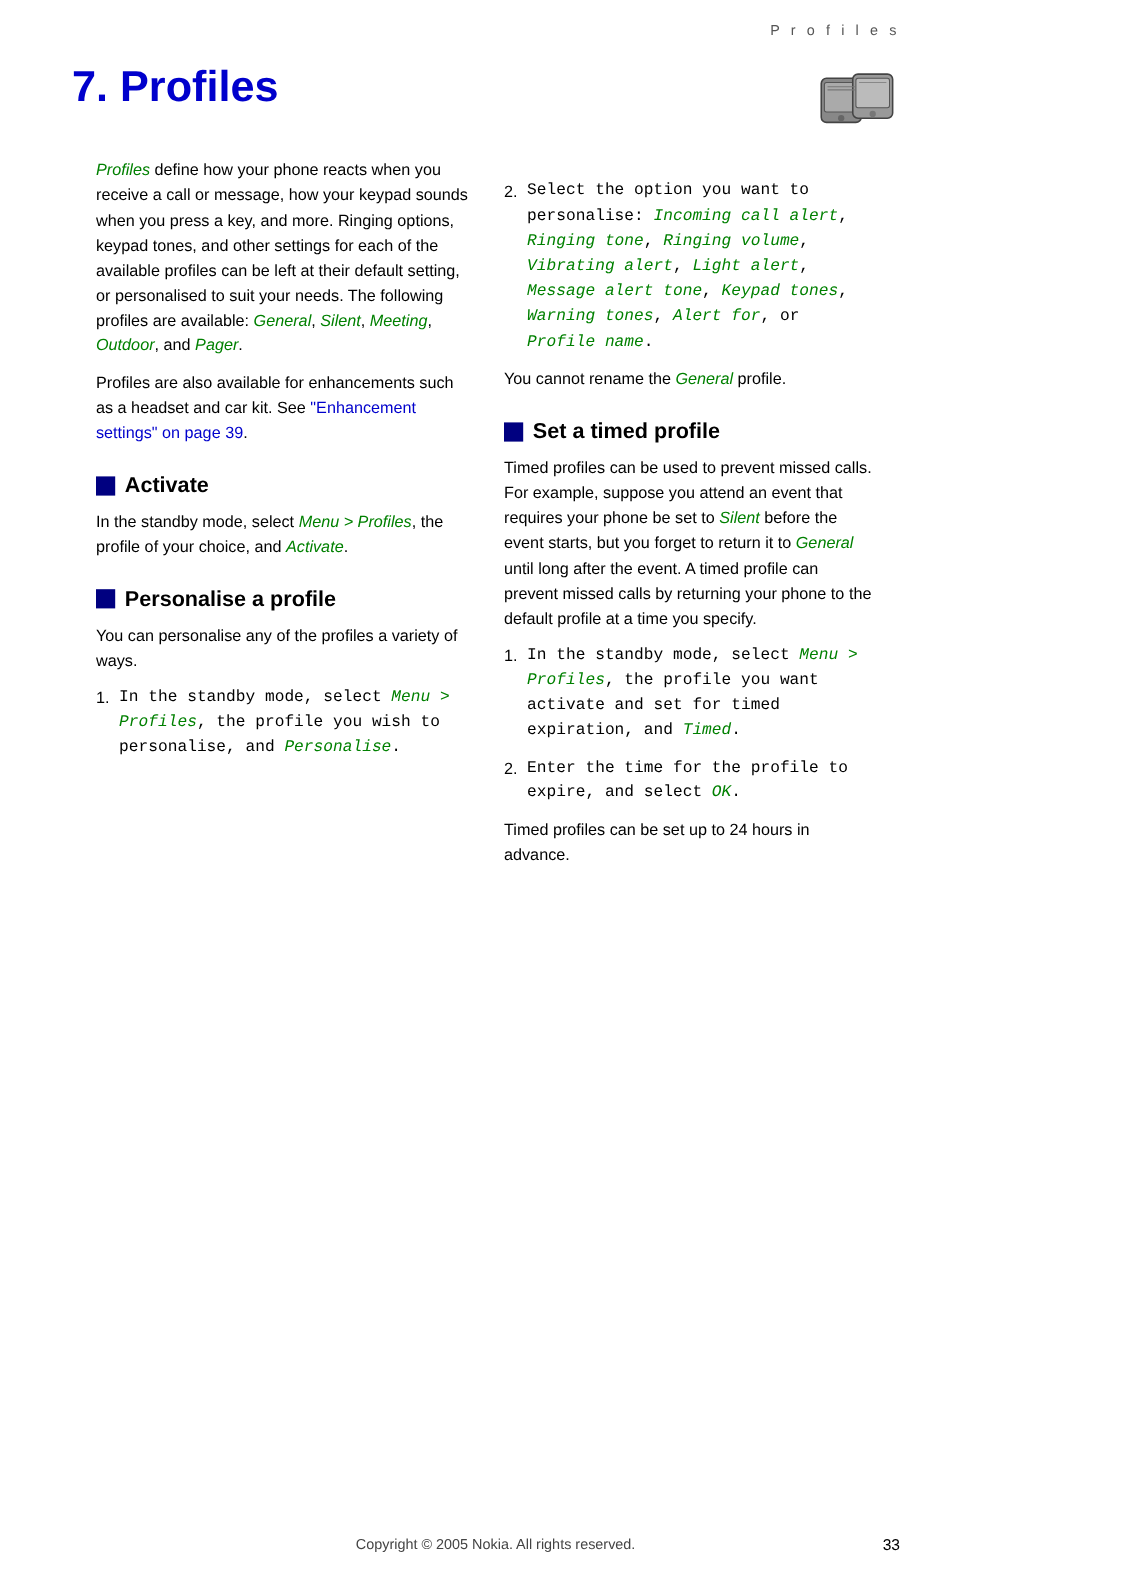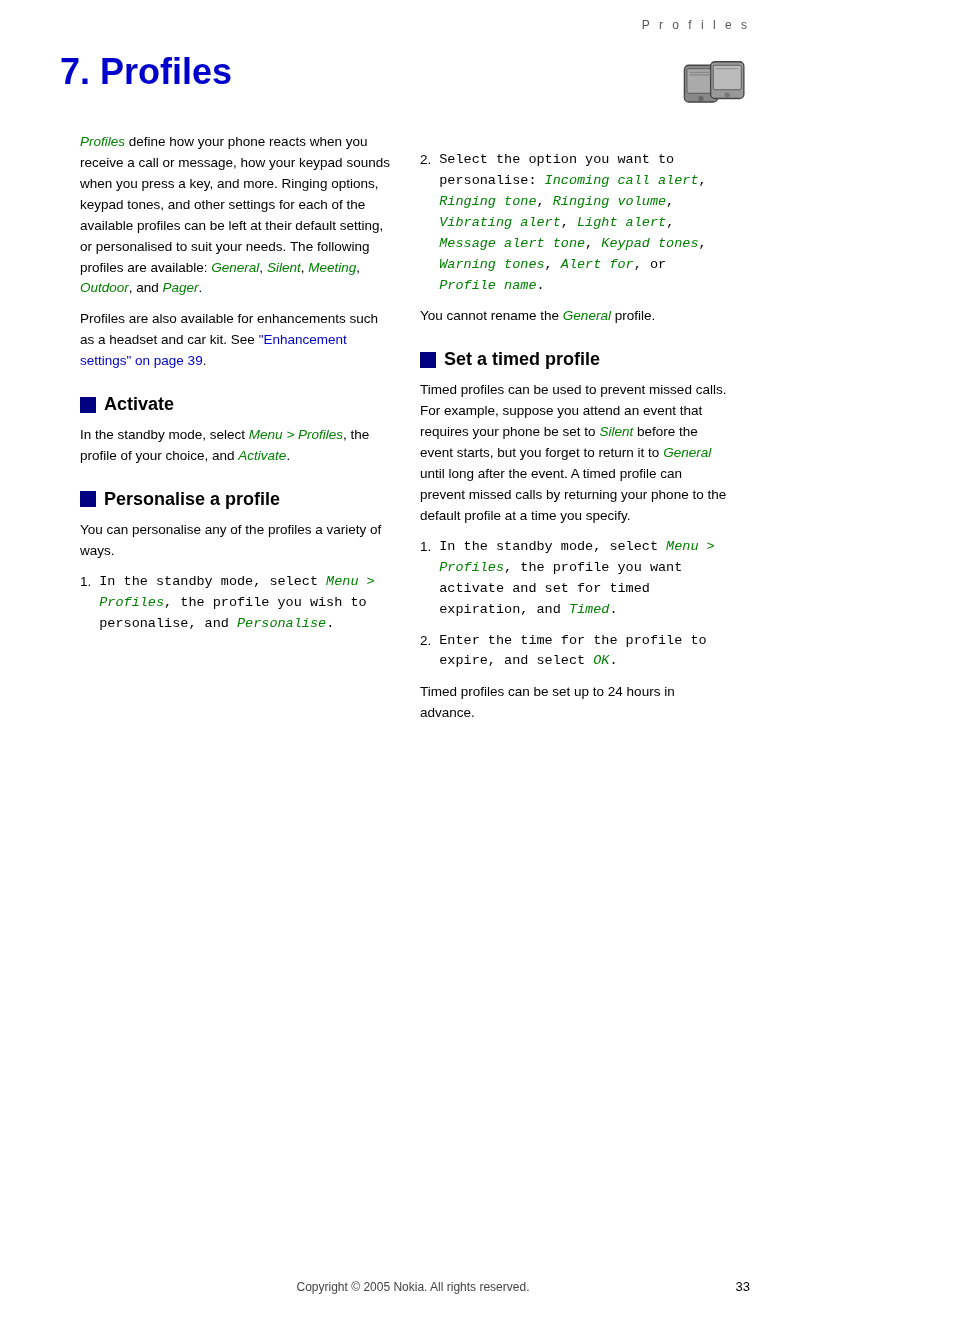--- a/index.html
+++ b/index.html
@@ -146,21 +146,21 @@
     }
 
     
     .page-footer {
       position: absolute;
       bottom: 28px;
       left: 16px;
       right: 0;
       display: flex;
       justify-content: center;
-      align-items: flex-end;
+      align-items: flex-start;
       font-size: 12px;
       color: #444;
     }
 
     .page-number {
       position: absolute;
       right: 60px;
       font-size: 13px;
       color: #000;
     }

